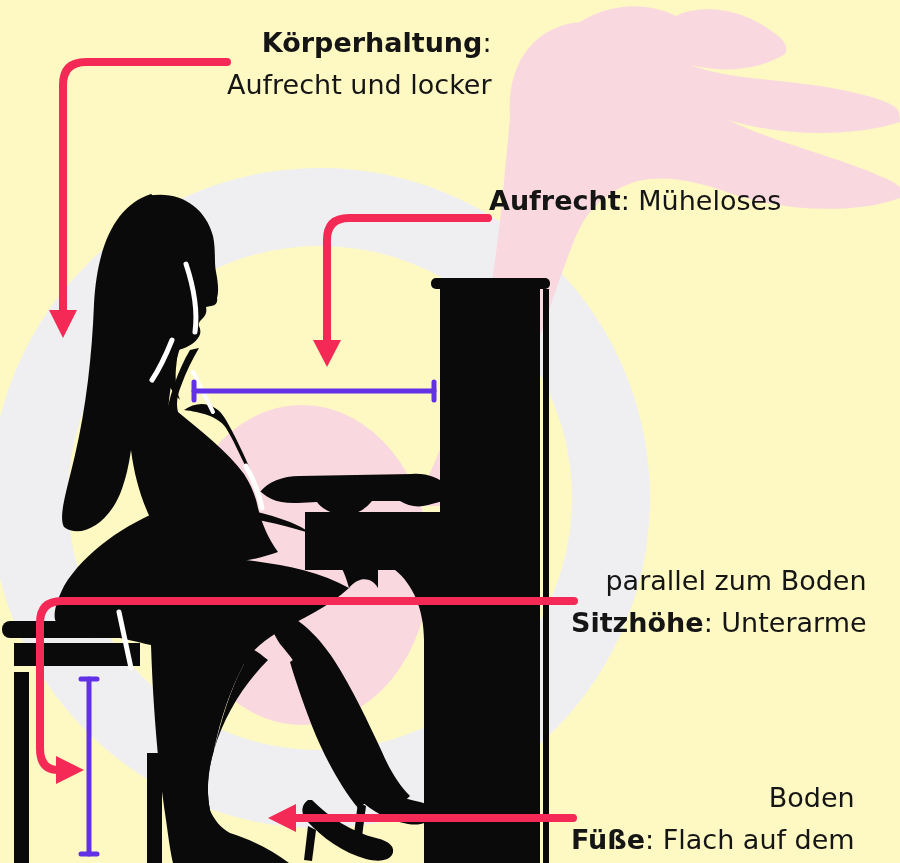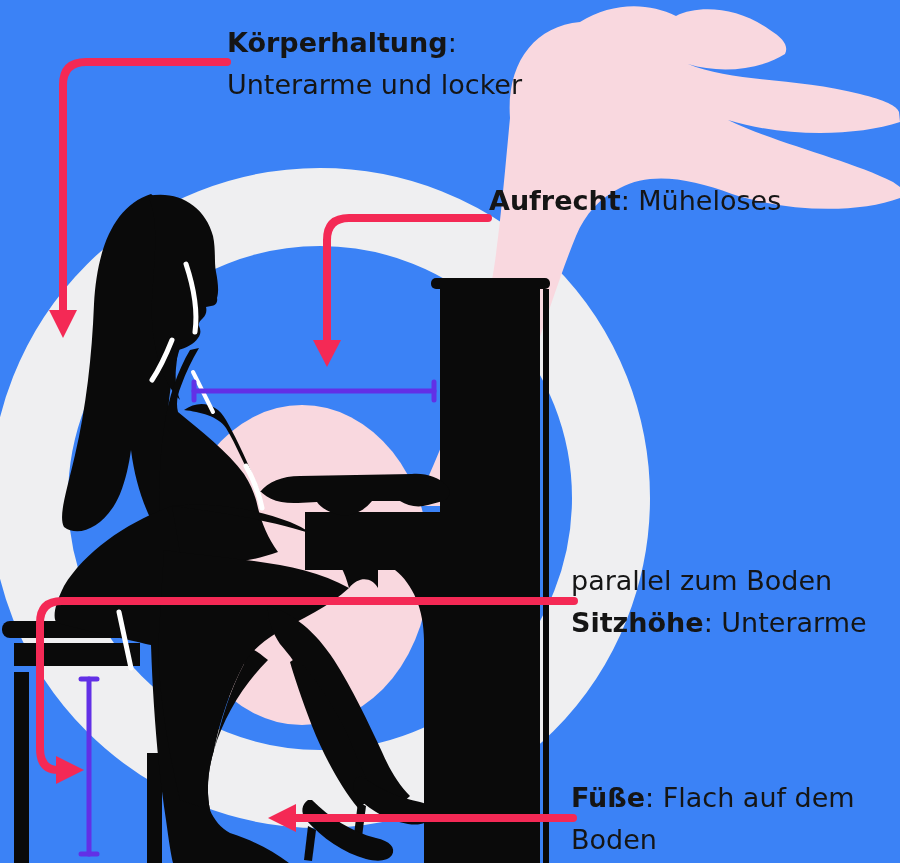--- a/index.html
+++ b/index.html
@@ -1,18 +1,19 @@
 <!DOCTYPE html>
 <html style="--accent_red: #F42955; --accent_purple: #6230E6; --pink: #F9D8DF; --ring_gray: #EFEFF1; --ink: #151515; --silhouette_black: #0A0A0A;"><head>
 <meta charset="utf-8">
 <style>
   html,body{margin:0;padding:0;background:#ffffff;}
   #stage{
-    position:relative;width:900px;height:863px;overflow:hidden;background:#3b82f6;
+    position:relative;width:900px;height:863px;overflow:hidden;background:#fef9c3;
     font-family:"DejaVu Sans","Liberation Sans",sans-serif;
+    text-align:right;
   }
   #art{position:absolute;left:0;top:0;width:900px;height:863px;}
   .label{
     position:absolute;color:var(--ink,#151515);
     font-size:27px;line-height:42px;letter-spacing:0;white-space:nowrap;
   }
   .label .term{font-weight:700;}
 </style>
 </head>
 <body>
@@ -123,30 +124,30 @@
       <polygon points="49,310 77,310 63,338"></polygon>
       <polygon points="313,340 341,340 327,367"></polygon>
       <polygon points="56,756 56,784 84,770"></polygon>
       <polygon points="296,804 296,832 268,818"></polygon>
     </g>
   </g>
 </svg>
 
 <div class="label" style="left:227px;top:22px">
   <div><span class="term">Körperhaltung</span><span>:</span></div>
-  <div>Unterarme und locker</div>
+  <div>Aufrecht und locker</div>
 </div>
 
 <div class="label" style="left:489px;top:180px">
   <div><span class="term">Aufrecht</span><span>: Müheloses</span></div>
 </div>
 
 <div class="label" style="left:571px;top:560px">
   <div>parallel zum Boden</div>
   <div><span class="term">Sitzhöhe</span><span>: Unterarme</span></div>
 </div>
 
 <div class="label" style="left:571px;top:777px">
+  <div>Boden</div>
   <div><span class="term">Füße</span><span>: Flach auf dem</span></div>
-  <div>Boden</div>
 </div>
 
 </div>
 
 </body></html>

